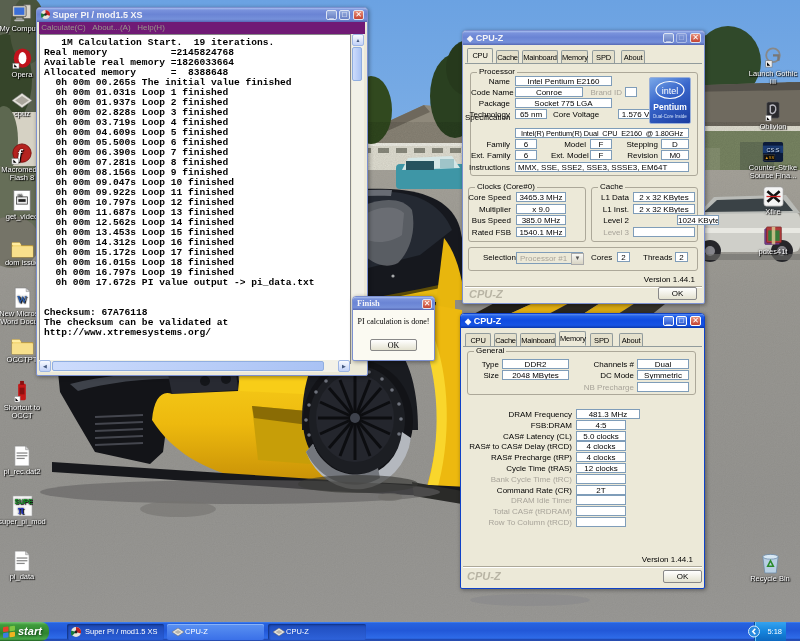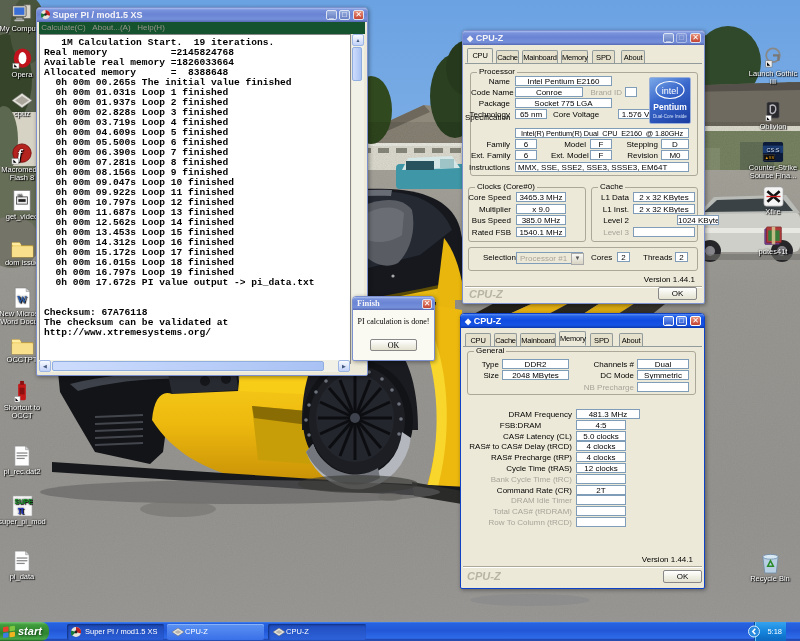--- a/index.html
+++ b/index.html
@@ -393,21 +393,21 @@
 <div class="xpwin" style="left:36px;top:7px;width:330px;height:367px;">
   <div class="tbar"><svg width="9" height="9" viewBox="0 0 10 10" style="vertical-align:-1px;">
         <circle cx="5" cy="5" r="5" fill="#e8e4da"></circle>
         <path d="M5 5 L5 0 A5 5 0 0 1 9.8 6.5 Z" fill="#c42222"></path>
         <path d="M5 5 L1 8.8 A5 5 0 0 1 0.2 3.5 Z" fill="#1a7a3a"></path>
         <circle cx="5" cy="5" r="1.4" fill="#222"></circle>
       </svg> Super PI / mod1.5 XS</div>
   <div class="tbtn" style="right:30px;">_</div>
   <div class="tbtn" style="right:17px;">□</div>
   <div class="tbtn red" style="right:3px;">✕</div>
-  <div class="abs" style="left:2px;top:14px;right:2px;height:12px;background:#14532d;
+  <div class="abs" style="left:2px;top:14px;right:2px;height:12px;background:#701a75;
        font-size:8px;line-height:12px;color:#9a968c;">
     &nbsp;Calculate(C)&nbsp;&nbsp;&nbsp;About...(A)&nbsp;&nbsp;&nbsp;Help(H)</div>
   <pre id="spitext" class="abs" style="left:2px;top:26px;width:312px;height:330px;margin:0;
        background:#fff;border:1px solid #888;color:#000;
        font-family:'Liberation Mono',monospace;font-size:9.6px;line-height:10px;
        font-weight:bold;padding:3px 0 0 4px;box-sizing:border-box;overflow:hidden;">   1M Calculation Start.  19 iterations.
 Real memory           =2145824768
 Available real memory =1826033664
 Allocated memory      =  8388648
   0h 00m 00.265s The initial value finished
@@ -556,21 +556,21 @@
     <div class="lab" style="left: 131px; top: 46px; width: 42px; text-align: right;">Channels #</div>
     <div class="fld" style="left: 176px; top: 45px; width: 52px; height: 10px;">Dual</div>
     <div class="lab" style="left: 8px; top: 57px; width: 30px; text-align: right;">Size</div>
     <div class="fld" style="left: 41px; top: 56px; width: 67px; height: 10px;">2048 MBytes</div>
     <div class="lab" style="left: 131px; top: 57px; width: 42px; text-align: right;">DC Mode</div>
     <div class="fld" style="left: 176px; top: 56px; width: 52px; height: 10px;">Symmetric</div>
     <div class="lab g" style="left: 118px; top: 69px; width: 55px; text-align: right;">NB Precharge</div>
     <div class="fld g" style="left: 176px; top: 68px; width: 52px; height: 10px;"></div>
     <div class="lab" style="left: 8px; top: 96px; width: 103px; text-align: right;">DRAM Frequency</div>
     <div class="fld" style="left: 115px; top: 95px; width: 64px; height: 10px;">481.3 MHz</div>
-    <div class="lab" style="left: 8px; top: 106.8px; width: 103px; text-align: center;">FSB:DRAM</div>
+    <div class="lab" style="left: 8px; top: 106.8px; width: 103px; text-align: right;">FSB:DRAM</div>
     <div class="fld" style="left: 115px; top: 105.8px; width: 50px; height: 10px;">4:5</div>
     <div class="lab" style="left: 8px; top: 117.6px; width: 103px; text-align: right;">CAS# Latency (CL)</div>
     <div class="fld" style="left: 115px; top: 116.6px; width: 50px; height: 10px;">5.0 clocks</div>
     <div class="lab" style="left: 8px; top: 128.4px; width: 103px; text-align: right;">RAS# to CAS# Delay (tRCD)</div>
     <div class="fld" style="left: 115px; top: 127.4px; width: 50px; height: 10px;">4 clocks</div>
     <div class="lab" style="left: 8px; top: 139.2px; width: 103px; text-align: right;">RAS# Precharge (tRP)</div>
     <div class="fld" style="left: 115px; top: 138.2px; width: 50px; height: 10px;">4 clocks</div>
     <div class="lab" style="left: 8px; top: 150px; width: 103px; text-align: right;">Cycle Time (tRAS)</div>
     <div class="fld" style="left: 115px; top: 149px; width: 50px; height: 10px;">12 clocks</div>
     <div class="lab g" style="left: 8px; top: 160.8px; width: 103px; text-align: right;">Bank Cycle Time (tRC)</div>

